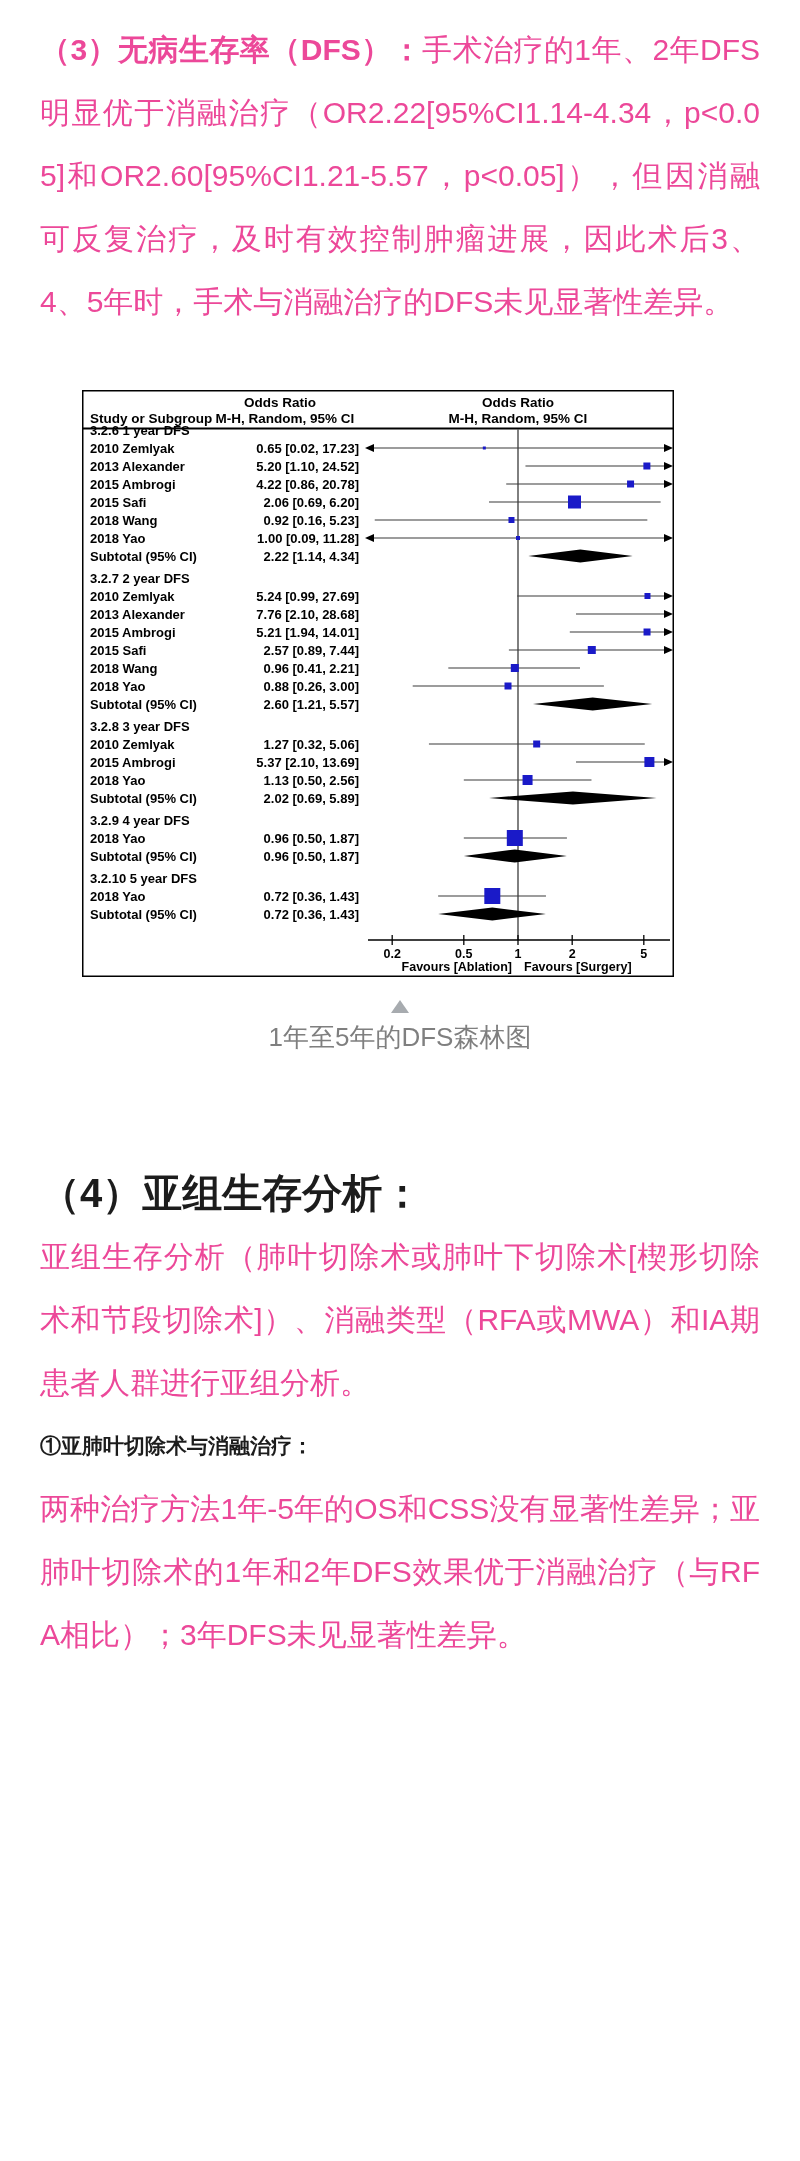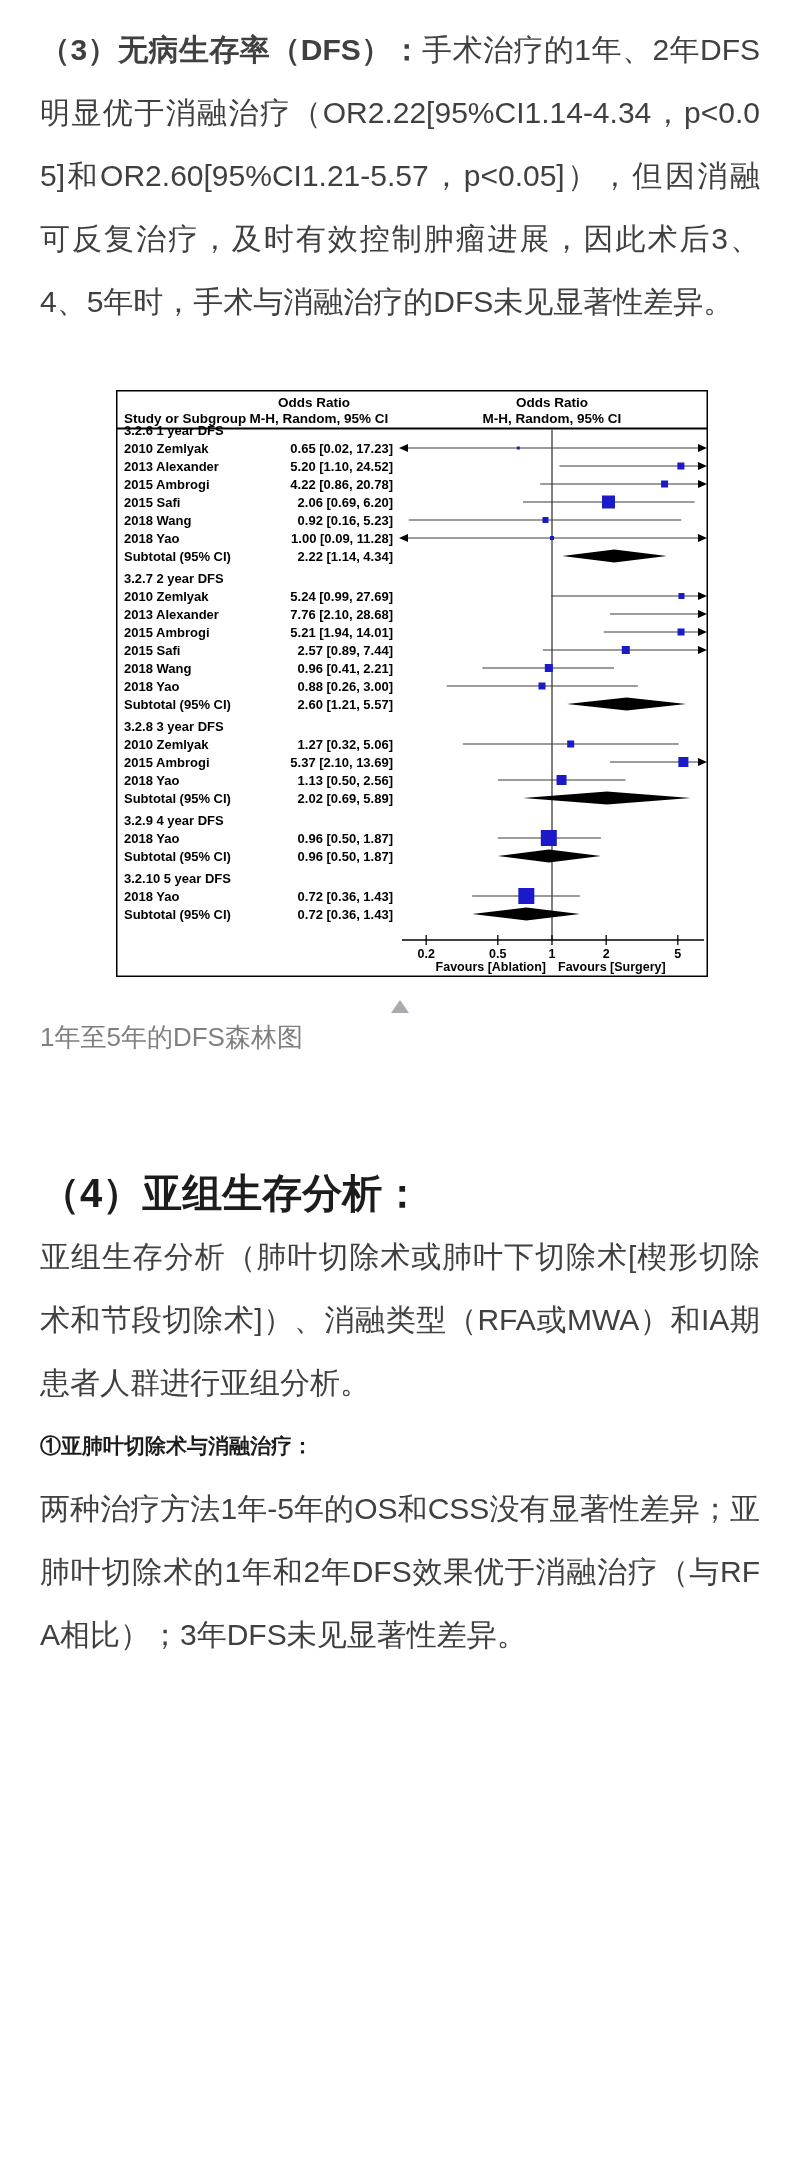--- a/index.html
+++ b/index.html
@@ -1,26 +1,26 @@
 <!DOCTYPE html>
 <html><head>
 <meta charset="utf-8">
 <style>
   html,body{margin:0;padding:0;background:#ffffff;}
   body{width:800px;font-family:"Liberation Sans",sans-serif;color:#1c1c1c;}
   .content{padding:0 40px 10px 40px;}
-  .para{font-size:30px;line-height:63px;margin:0;text-align:justify;word-break:break-all;color:#404040;}
+  .para{font-size:30px;line-height:63px;margin:0;text-align:justify;word-break:break-all;color:#ec4899;}
   .para.first{margin-top:18px;}
   .lead{font-weight:700;}
   .sec-heading{font-size:40px;line-height:63px;font-weight:700;margin:107px 0 0 0;}
   .sub-heading{font-size:21px;line-height:63px;font-weight:700;margin:0;text-align:justify;word-break:break-all;}
   figure{margin:57px 0 0 0;padding:0;}
-  .plot-wrap{margin-left:76px;width:592px;height:587px;}
+  .plot-wrap{margin-left:42px;width:592px;height:587px;}
   .caret{width:0;height:0;border-left:9px solid transparent;border-right:9px solid transparent;border-bottom:13px solid #a7abaf;margin:23px auto 0 auto;}
-  figcaption{margin-top:6px;text-align:left;font-size:26px;line-height:36px;color:#7f7f7f;}
+  figcaption{margin-top:6px;text-align:center;font-size:26px;line-height:36px;color:#7f7f7f;}
   svg text{font-family:"Liberation Sans",sans-serif;font-weight:700;fill:#000;}
 </style>
 </head>
 <body>
 
 <div class="content">
 
   <p class="para first"><strong class="lead">（3）无病生存率（DFS）：</strong><span>手术治疗的1年、2年DFS明显优于消融治疗（OR2.22[95%CI1.14-4.34，p&lt;0.05]和OR2.60[95%CI1.21-5.57，p&lt;0.05]），但因消融可反复治疗，及时有效控制肿瘤进展，因此术后3、4、5年时，手术与消融治疗的DFS未见显著性差异。</span></p>
 
   <figure>

